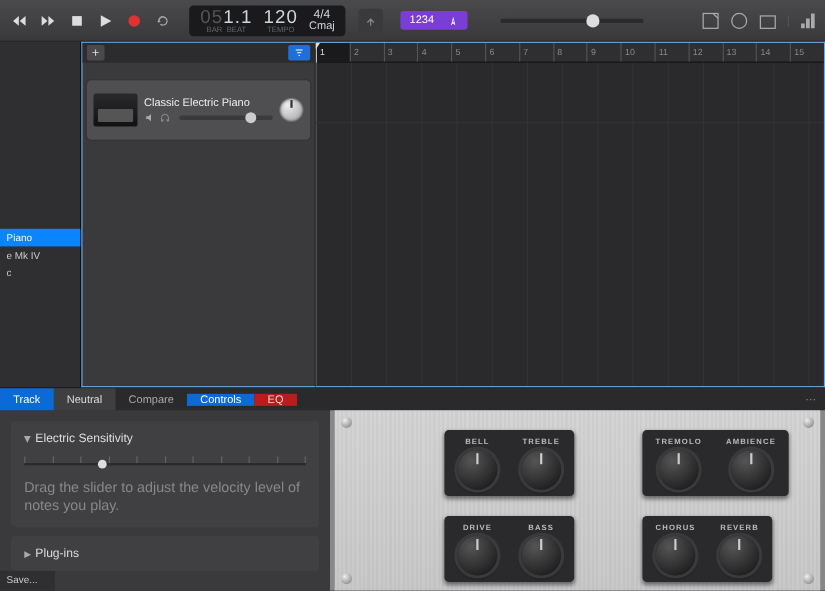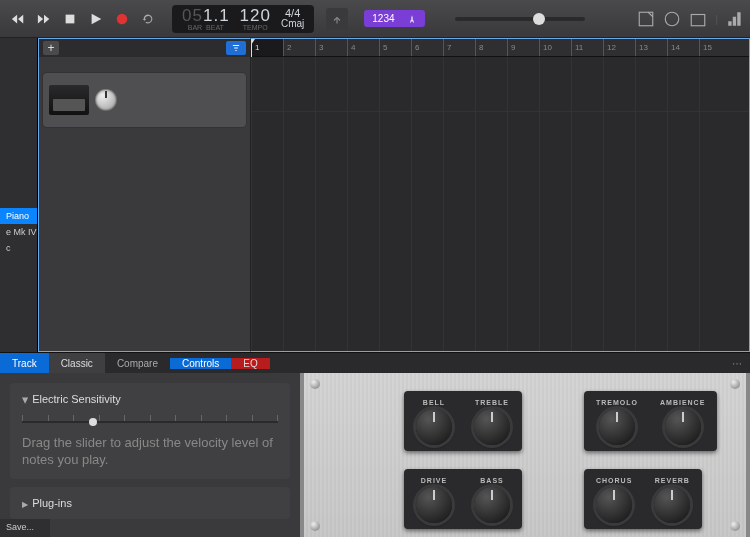--- a/index.html
+++ b/index.html
@@ -17,21 +17,21 @@
 .lcd-tiny { font-size:7px; color:#666; text-transform:uppercase; }
 .lcd-dim { color:#555; }
 .purple-pill { margin-left:16px; background:#7a3ed6; color:#fff; font-size:10px; padding:3px 8px; border-radius:3px; display:flex; align-items:center; gap:12px; }
 .vol-slider { margin-left:30px; width:130px; height:4px; background:#2a2a2c; border-radius:2px; position:relative; }
 .vol-slider .thumb { position:absolute; top:-4px; left:60%; width:12px; height:12px; background:#ddd; border-radius:50%; }
 .toolbar-right { margin-left:auto; display:flex; gap:8px; align-items:center; color:#aaa; }
 .toolbar-right .ic { width:18px; height:18px; }
 
 
 .main { display:flex; height:314px; }
-.leftcol { width:38px; background:#2f2f31; border-right:1px solid #000; }
+.leftcol { width:74px; background:#2f2f31; border-right:1px solid #000; }
 .leftcol .lib-item { padding:3px 6px; font-size:9px; color:#ccc; white-space:nowrap; overflow:hidden; }
 .leftcol .lib-sel { background:#0a84ff; color:#fff; }
 
 .tracks-panel { width:213px; background:#3a3a3c; border-right:1px solid #222; border-left:1px solid #6aa9e9; border-top:1px solid #6aa9e9; border-bottom:1px solid #6aa9e9; display:flex; flex-direction:column; }
 .tracks-head { height:18px; background:#2c2c2e; display:flex; align-items:center; padding:0 4px; justify-content:space-between; }
 .add-btn { width:16px; height:14px; background:#4a4a4c; border-radius:2px; display:flex; align-items:center; justify-content:center; color:#ddd; font-size:12px; }
 .filter-btn { width:20px; height:14px; background:#1f6fd6; border-radius:2px; display:flex; align-items:center; justify-content:center; }
 .track-row { height:54px; background:#4f4f52; margin:16px 4px 0; border-radius:4px; display:flex; align-items:center; padding:6px; gap:6px; box-shadow:0 0 0 1px #333; }
 .track-thumb { width:40px; height:30px; background:linear-gradient(#2a2a2c,#111); border-radius:2px; position:relative; overflow:hidden; }
 .track-thumb::after{content:"";position:absolute;bottom:4px;left:4px;right:4px;height:12px;background:#555;border-radius:1px;}
@@ -185,20 +185,34 @@
     <div class="tracks-head">
       <div class="add-btn">+</div>
       <div class="filter-btn">
           <svg width="10" height="10" viewBox="0 0 16 16">
             <path d="M3 4h10M5 8h6M7 12h2" stroke="#fff" stroke-width="1.5"></path>
           </svg>
         </div>
     </div>
     <div class="track-row">
       <div class="track-thumb"></div>
+      <div class="track-info">
+        <div class="track-name">Classic Electric Piano</div>
+        <div class="track-ctrls">
+          <svg class="tiny-ic" viewBox="0 0 16 16">
+              <path d="M3 6h3l4-3v10l-4-3H3z" fill="#aaa"></path>
+            </svg>
+          <svg class="tiny-ic" viewBox="0 0 16 16">
+              <path d="M3 10V8a5 5 0 0 1 10 0v2m-10 0v3h2v-3m6 0v3h2v-3" fill="none" stroke="#aaa"></path>
+            </svg>
+          <div class="mini-slider">
+              <div class="th"></div>
+            </div>
+        </div>
+      </div>
       <div class="knob-sm"></div>
     </div>
   </div>
 
   <div class="timeline">
     <div class="ruler" id="ruler">
         <div class="bar first">1</div>
         <div class="bar">2</div>
         <div class="bar">3</div>
         <div class="bar">4</div>
@@ -232,21 +246,21 @@
         <div class="grid-line" style="left: 416px;"></div>
         <div class="grid-line" style="left: 448px;"></div>
       </div>
     <div class="region-row"></div>
   </div>
 </div>
 
 <div class="bottom">
   <div class="tab-bar">
     <div class="tab active">Track</div>
-    <div class="tab" style="background:#3f3f41;color:#ddd">Classic</div>
+    <div class="tab" style="background:#3f3f41;color:#ddd">Neutral</div>
     <div class="tab">Compare</div>
     <div class="tab-center">
       <div class="tab active">Controls</div>
       <div class="tab" style="background:#b91c1c;color:#ddd">EQ</div>
     </div>
     <div class="tab-right">⋯</div>
   </div>
 
   <div class="bottom-body">
     <div class="sens-panel">

